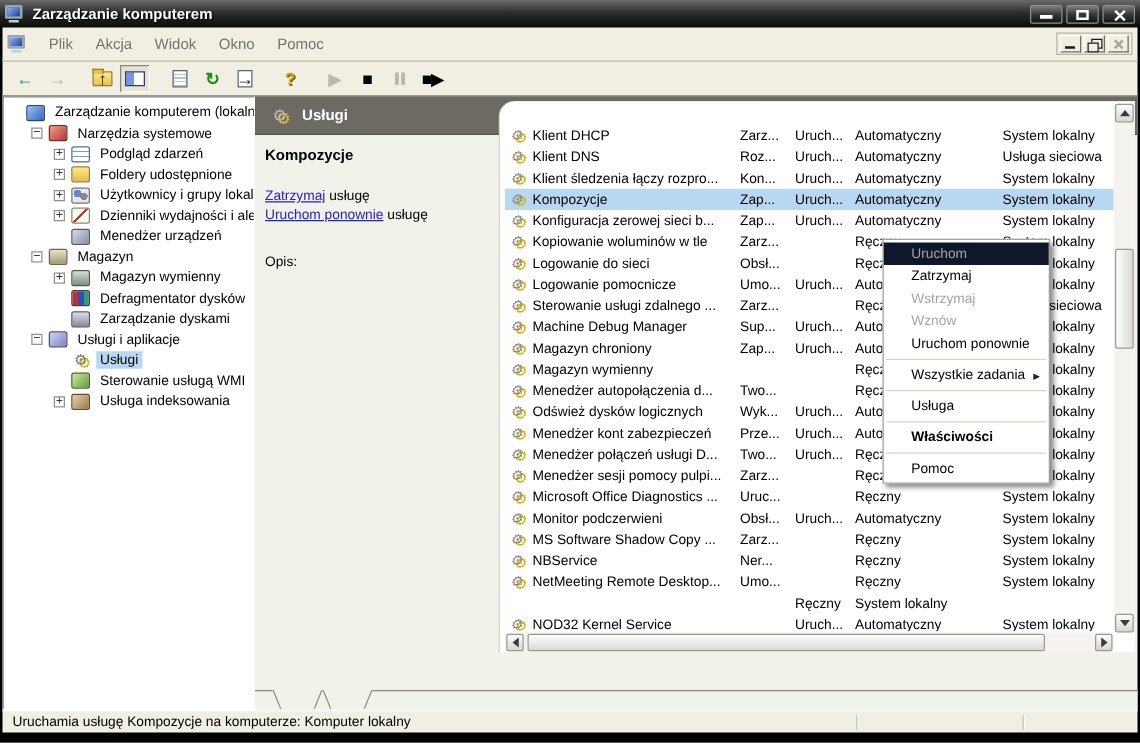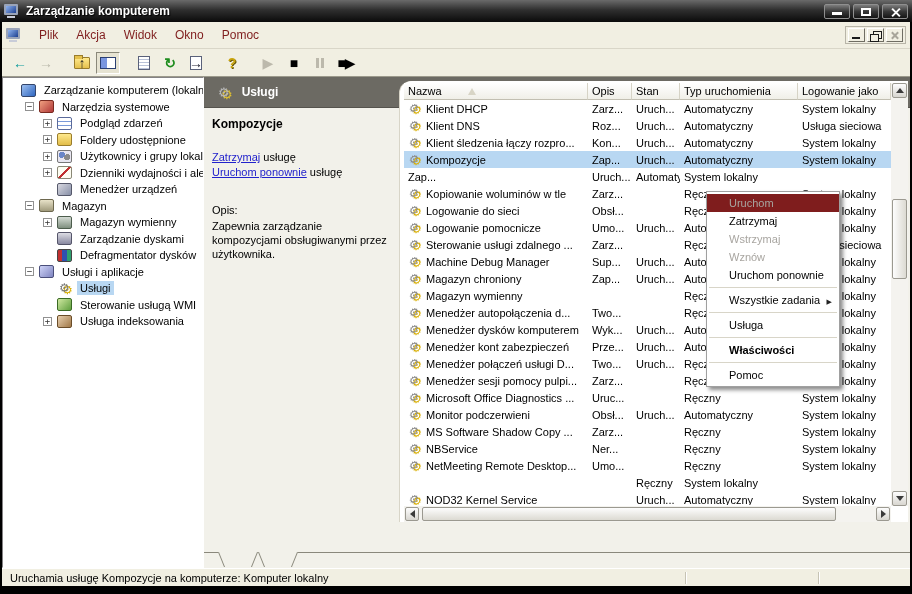--- a/index.html
+++ b/index.html
@@ -14,21 +14,21 @@
   .app-ic .base{position:absolute;left:3px;bottom:0;width:8px;height:2px;background:#c8ccd8;}
   .cap-btn{width:26px;height:15px;margin-left:3px;border-radius:2px;border:1px solid #8f8f8f;background:linear-gradient(180deg,#7d7d7d,#383838 50%,#141414);position:relative;}
   .cap-btn .g-min{position:absolute;left:7px;bottom:3px;width:10px;height:3px;background:#fff;}
   .cap-btn .g-max{position:absolute;left:7px;top:3px;width:10px;height:8px;border:2px solid #fff;}
   .cap-btn .g-x::before,.cap-btn .g-x::after{content:'';position:absolute;left:12px;top:2px;width:2px;height:11px;background:#fff;}
   .cap-btn .g-x::before{transform:rotate(45deg);} .cap-btn .g-x::after{transform:rotate(-45deg);}
 
   
   .menubar{position:absolute;left:2px;top:22px;width:908px;height:27px;background:#f1efe2;display:flex;align-items:center;padding:0 4px;border-bottom:1px solid #d9d6c8;}
   .menubar .menus{display:flex;flex:1;margin-left:8px;}
-  .menu-item{padding:3px 9px;font-size:12px;color:#7f1d1d;}
+  .menu-item{padding:3px 9px;font-size:12px;color:#737373;}
   .mdi-group{display:flex;border:1px solid #b8b5a8;background:#f1efe2;padding:1px;}
   .mdi-btn{width:17px;height:14px;margin:0 1px;background:#f1efe2;border:1px solid;border-color:#fff #6f6d63 #6f6d63 #fff;position:relative;}
   .mdi-btn .g-min{position:absolute;left:3px;bottom:2px;width:8px;height:2px;background:#1a1a1a;}
   .mdi-btn .g-res::before{content:'';position:absolute;left:5px;top:2px;width:7px;height:6px;border:1px solid #1a1a1a;background:#f1efe2;}
   .mdi-btn .g-res::after{content:'';position:absolute;left:2px;top:5px;width:7px;height:6px;border:1px solid #1a1a1a;background:#f1efe2;}
   .mdi-btn.disabled .g-x::before,.mdi-btn.disabled .g-x::after{background:#a8a59a;}
   .mdi-btn .g-x::before,.mdi-btn .g-x::after{content:'';position:absolute;left:7px;top:2px;width:2px;height:9px;background:#1a1a1a;}
   .mdi-btn .g-x::before{transform:rotate(45deg);} .mdi-btn .g-x::after{transform:rotate(-45deg);}
 
   
@@ -136,21 +136,21 @@
   .tab::before{content:'';position:absolute;left:3px;top:0;bottom:0;width:1px;background:#8a887c;transform:skewX(22deg);}
   .tab::after{content:'';position:absolute;right:3px;top:0;bottom:0;width:1px;background:#8a887c;transform:skewX(-22deg);}
 
   
   .statusbar{position:absolute;left:2px;top:568px;width:908px;height:18px;background:#f1efe2;border-top:1px solid #fff;display:flex;align-items:center;padding-left:8px;font-size:11px;}
   .sb-sep{position:absolute;top:3px;width:2px;height:12px;border-left:1px solid #c6c3b4;border-right:1px solid #fff;}
 
   
   .ctx{position:absolute;left:706px;top:191px;width:134px;background:#fff;border:1px solid #a0a0a0;box-shadow:3px 3px 4px rgba(0,0,0,0.45);padding:2px 0;font-size:11px;}
   .cm-item{height:18px;display:flex;align-items:center;padding:0 8px 0 22px;position:relative;}
-  .cm-item.highlighted{background:#7f1d1d;}
+  .cm-item.highlighted{background:#0f172a;}
   .cm-item.disabled .cm-label{color:#a8a5a0;}
   .cm-item.bold .cm-label{font-weight:bold;}
   .cm-item.separator{height:1px;background:#d8d5c8;margin:3px 2px;padding:0;}
   .cm-arrow{position:absolute;right:7px;}
   .cm-item.submenu .cm-arrow::after{content:'▶';font-size:7px;color:#222;}
 </style>
 </head>
 <body>
 
 <div class="win">
@@ -283,28 +283,28 @@
       </div>
 
       <div class="trow" style="--lvl: 2;">
         <span class="expand">+</span>
         <span class="ticon16 i-removable-storage"></span>
         <span class="tlabel">Magazyn wymienny</span>
       </div>
 
       <div class="trow" style="--lvl: 2;">
         <span class="expand" style="visibility: hidden;"></span>
+        <span class="ticon16 i-defrag"></span>
+        <span class="tlabel">Defragmentator dysków</span>
+      </div>
+
+      <div class="trow" style="--lvl: 2;">
+        <span class="expand" style="visibility: hidden;"></span>
         <span class="ticon16 i-disk-management"></span>
         <span class="tlabel">Zarządzanie dyskami</span>
-      </div>
-
-      <div class="trow" style="--lvl: 2;">
-        <span class="expand" style="visibility: hidden;"></span>
-        <span class="ticon16 i-defrag"></span>
-        <span class="tlabel">Defragmentator dysków</span>
       </div>
 
       <div class="trow" style="--lvl: 1;">
         <span class="expand">−</span>
         <span class="ticon16 i-services-apps"></span>
         <span class="tlabel">Usługi i aplikacje</span>
       </div>
 
       <div class="trow selected" style="--lvl: 2;">
         <span class="expand" style="visibility: hidden;"></span>
@@ -337,34 +337,23 @@
 
           <div class="task-link">
             <a>Zatrzymaj</a><span> usługę</span>
           </div>
 
           <div class="task-link">
             <a>Uruchom ponownie</a><span> usługę</span>
           </div>
         </div>
       <div class="tp-desc-label">Opis:</div>
-      <div class="tp-desc">Zapewnia zarządzanie kompozycjami obsługiwanymi przez użytkownika.</div>
     </div>
 
     <div class="list-block">
-      <div class="lv-header">
-        <div class="hcell">
-            <span>Nazwa</span>
-            <span class="sort-asc"></span>
-          </div>
-        <div class="hcell">Opis</div>
-        <div class="hcell">Stan</div>
-        <div class="hcell">Typ uruchomienia</div>
-        <div class="hcell">Logowanie jako</div>
-      </div>
       <div class="rows">
 
           <div class="svc-row">
             <span>
               <i class="svc-gears"></i>
               <b style="font-weight:normal">Klient DHCP</b>
             </span>
             <span>Zarz...</span>
             <span>Uruch...</span>
             <span>Automatyczny</span>
@@ -398,20 +387,24 @@
               <i class="svc-gears"></i>
               <b style="font-weight:normal">Kompozycje</b>
             </span>
             <span>Zap...</span>
             <span>Uruch...</span>
             <span>Automatyczny</span>
             <span>System lokalny</span>
           </div>
 
           <div class="svc-row">
+            <span>
+              <i class="svc-gears"></i>
+              <b style="font-weight:normal">Konfiguracja zerowej sieci b...</b>
+            </span>
             <span>Zap...</span>
             <span>Uruch...</span>
             <span>Automatyczny</span>
             <span>System lokalny</span>
           </div>
 
           <div class="svc-row">
             <span>
               <i class="svc-gears"></i>
               <b style="font-weight:normal">Kopiowanie woluminów w tle</b>
@@ -495,21 +488,21 @@
             </span>
             <span>Two...</span>
             <span></span>
             <span>Ręczny</span>
             <span>System lokalny</span>
           </div>
 
           <div class="svc-row">
             <span>
               <i class="svc-gears"></i>
-              <b style="font-weight:normal">Menedżer dysków komputerem</b>
+              <b style="font-weight:normal">Odśwież dysków logicznych</b>
             </span>
             <span>Wyk...</span>
             <span>Uruch...</span>
             <span>Automatyczny</span>
             <span>System lokalny</span>
           </div>
 
           <div class="svc-row">
             <span>
               <i class="svc-gears"></i>

